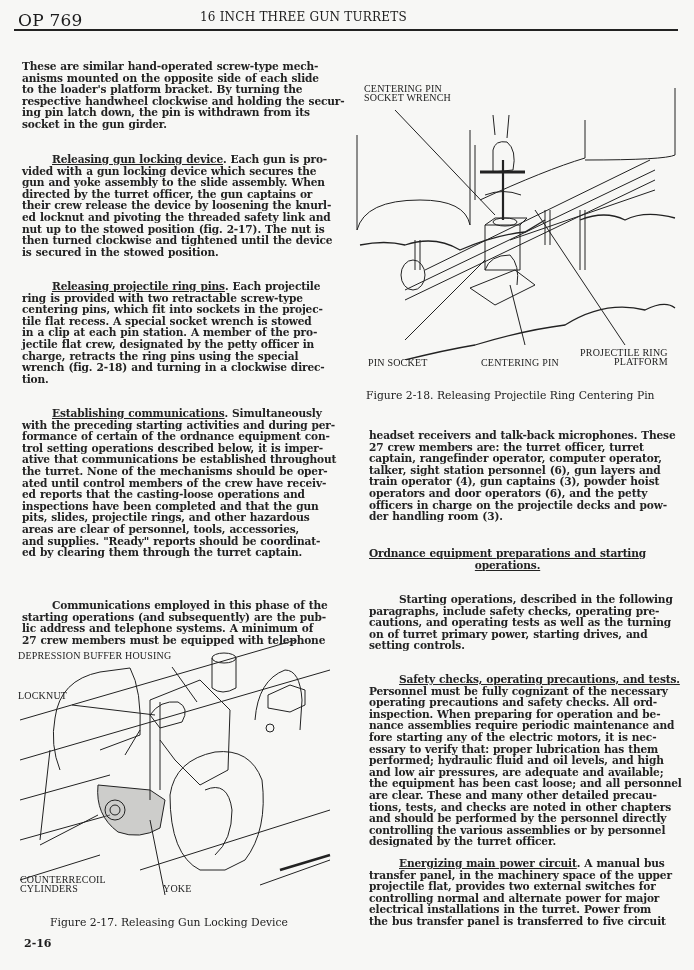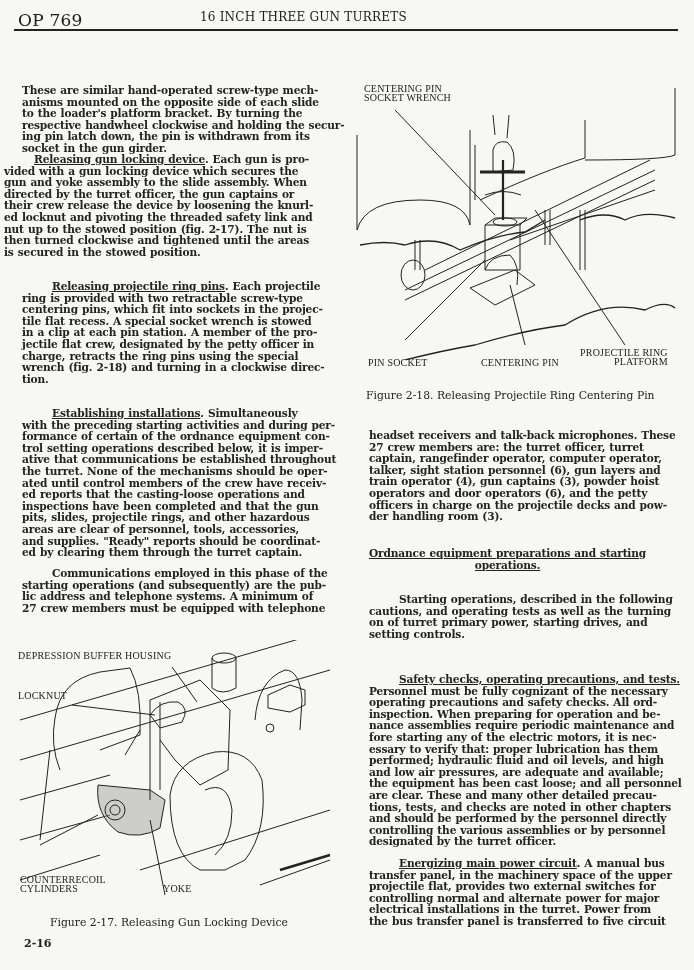--- a/index.html
+++ b/index.html
@@ -43,70 +43,70 @@
 </style>
 </head>
 <body>
 
 <div class="header">
   <span class="docno">OP 769</span>
   <span class="title">16 INCH THREE GUN TURRETS</span>
 </div>
 <div class="header-rule"></div>
 
-<div class="para" style="left:22px; top:61px;margin-top:24px;">
+<div class="para" style="left:22px; top:61px;">
   <span class="line">These are similar hand-operated screw-type mech-</span>
   <span class="line">anisms mounted on the opposite side of each slide</span>
   <span class="line">to the loader's platform bracket.  By turning the</span>
   <span class="line">respective handwheel clockwise and holding the secur-</span>
   <span class="line">ing pin latch down, the pin is withdrawn from its</span>
   <span class="line">socket in the gun girder.</span>
 </div>
 
-<div class="para" style="left:4px; top:154px;">
+<div class="para" style="left:22px; top:154px;">
   <span class="line"><span class="ind"></span><span class="ul">Releasing gun locking device</span><span>.  Each gun is pro-</span></span>
   <span class="line">vided with a gun locking device which secures the</span>
   <span class="line">gun and yoke assembly to the slide assembly.  When</span>
   <span class="line">directed by the turret officer, the gun captains or</span>
   <span class="line">their crew release the device by loosening the knurl-</span>
   <span class="line">ed locknut and pivoting the threaded safety link and</span>
   <span class="line">nut up to the stowed position (fig. 2-17).  The nut is</span>
-  <span class="line">then turned clockwise and tightened until the areas</span>
+  <span class="line">then turned clockwise and tightened until the device</span>
   <span class="line">is secured in the stowed position.</span>
 </div>
 
 <div class="para" style="left:22px; top:281px;">
   <span class="line"><span class="ind"></span><span class="ul">Releasing projectile ring pins</span><span>.  Each projectile</span></span>
   <span class="line">ring is provided with two retractable screw-type</span>
   <span class="line">centering pins, which fit into sockets in the projec-</span>
   <span class="line">tile flat recess.  A special socket wrench is stowed</span>
   <span class="line">in a clip at each pin station.  A member of the pro-</span>
   <span class="line">jectile flat crew, designated by the petty officer in</span>
   <span class="line">charge, retracts the ring pins using the special</span>
   <span class="line">wrench (fig. 2-18) and turning in a clockwise direc-</span>
   <span class="line">tion.</span>
 </div>
 
 <div class="para" style="left:22px; top:408px;">
-  <span class="line"><span class="ind"></span><span class="ul">Establishing installations</span><span>.  Simultaneously</span></span>
+  <span class="line"><span class="ind"></span><span class="ul">Establishing communications</span><span>.  Simultaneously</span></span>
   <span class="line">with the preceding starting activities and during per-</span>
   <span class="line">formance of certain of the ordnance equipment con-</span>
   <span class="line">trol setting operations described below, it is imper-</span>
   <span class="line">ative that communications be established throughout</span>
   <span class="line">the turret.  None of the mechanisms should be oper-</span>
   <span class="line">ated until control members of the crew have receiv-</span>
   <span class="line">ed reports that the casting-loose operations and</span>
   <span class="line">inspections have been completed and that the gun</span>
   <span class="line">pits, slides, projectile rings, and other hazardous</span>
   <span class="line">areas are clear of personnel, tools, accessories,</span>
   <span class="line">and supplies.  "Ready" reports should be coordinat-</span>
   <span class="line">ed by clearing them through the turret captain.</span>
 </div>
 
-<div class="para" style="left:22px; top:568px;">
+<div class="para" style="left:22px; top:600px;">
   <span class="line"><span class="ind"></span><span>Communications employed in this phase of the</span></span>
   <span class="line">starting operations (and subsequently) are the pub-</span>
   <span class="line">lic address and telephone systems.  A minimum of</span>
   <span class="line">27 crew members must be equipped with telephone</span>
 </div>
 
 <svg class="fig" style="left:0; top:640px;" width="345" height="270" viewBox="0 0 345 270" fill="none" stroke="#222" stroke-width="1">
 
   <path d="M20 80 L330 -10"></path>
   <path d="M20 120 L330 30"></path>
@@ -230,20 +230,21 @@
   <span class="line">der handling room (3).</span>
 </div>
 
 <div class="para" style="left:369px; top:548px;text-align:center;">
   <span class="line ul">Ordnance equipment preparations and starting</span>
   <span class="line ul">operations.</span>
 </div>
 
 <div class="para" style="left:369px; top:594px;">
   <span class="line"><span class="ind"></span><span>Starting operations, described in the following</span></span>
+  <span class="line">paragraphs, include safety checks, operating pre-</span>
   <span class="line">cautions, and operating tests as well as the turning</span>
   <span class="line">on of turret primary power, starting drives, and</span>
   <span class="line">setting controls.</span>
 </div>
 
 <div class="para" style="left:369px; top:674px;">
   <span class="line"><span class="ind"></span><span class="ul">Safety checks, operating precautions, and tests.</span></span>
   <span class="line">Personnel must be fully cognizant of the necessary</span>
   <span class="line">operating precautions and safety checks.  All ord-</span>
   <span class="line">inspection.  When preparing for operation and be-</span>

